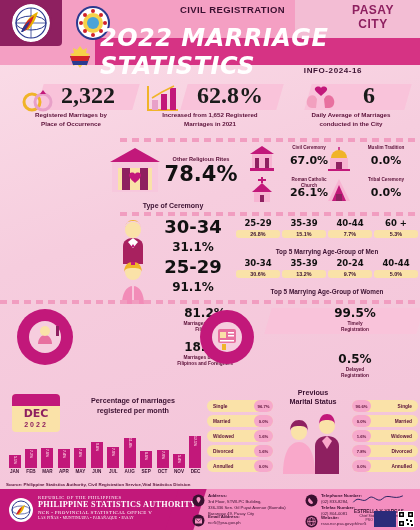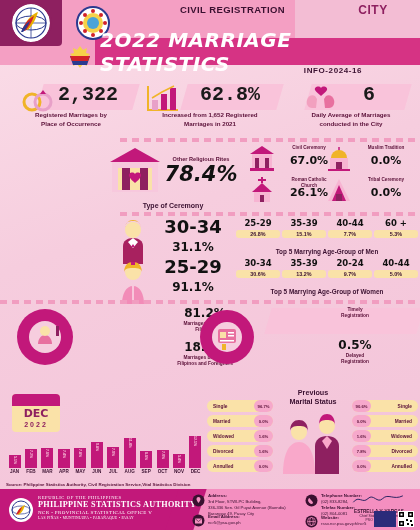--- a/index.html
+++ b/index.html
@@ -26,55 +26,55 @@
   .hdr-deep2 { position: absolute; left: 0; top: 38px; width: 120px; height: 27px;
     background: #f49fc3; transform: skewX(-14deg); transform-origin: top left; }
   .hdr-title { position: absolute; left: 140px; top: 4px; width: 185px;
     text-align: center; font-size: 9.5px; font-weight: bold; color: #3a1030;
     line-height: 1.25; letter-spacing: .4px; }
   .hdr-city { position: absolute; left: 330px; top: 4px; width: 86px;
     text-align: center; font-size: 12px; font-weight: bold; color: #8e2060;
     line-height: 1.15; letter-spacing: .5px; }
   .hdr-main { position: absolute; left: 100px; top: 38px; width: 320px; height: 27px;
     display: flex; align-items: center; justify-content: center;
-    font-size: 20px; font-weight: bold; font-style: italic; color: #fff;
+    font-size: 24px; font-weight: bold; font-style: italic; color: #fff;
     letter-spacing: .5px; font-family: "DejaVu Sans", sans-serif; }
   .hdr-info { position: absolute; left: 250px; top: 66px; width: 166px;
     text-align: center; font-size: 8px; font-weight: bold; color: #3a1030;
     letter-spacing: .6px; }
 
   .logo-psa { position: absolute; left: 4px; top: 2px; width: 54px; height: 42px; }
   .logo-pasay { position: absolute; left: 76px; top: 6px; width: 34px; height: 34px; }
   .logo-bagong { position: absolute; left: 62px; top: 42px; width: 36px; height: 30px; }
 
   
   .statrow { position: absolute; top: 80px; left: 0; width: 420px; height: 55px; }
   .stat { position: absolute; text-align: center; }
   .stat .sband { position: absolute; top: 2px; height: 26px;
     background: #f9c3da; transform: skewX(-16deg); }
-  .stat .snum { position: relative; font-size: 20px; font-weight: bold; color: #1a1a1a;
-    line-height: 26px; font-family: Liberation Mono, monospace; }
+  .stat .snum { position: relative; font-size: 24px; font-weight: bold; color: #1a1a1a;
+    line-height: 26px; font-family: Liberation Serif, serif; }
   .stat .slab { font-size: 6.2px; font-weight: bold; color: #5a1038; line-height: 1.45;
     margin-top: 3px; }
   .s1 { left: 8px; top: 2px; width: 126px; }
   .s2 { left: 140px; top: 2px; width: 140px; }
   .s3 { left: 288px; top: 2px; width: 126px; }
 
   .icon-rings { position: absolute; left: 10px; top: 4px; width: 40px; height: 26px; }
   .icon-chart { position: absolute; left: 4px; top: 2px; width: 36px; height: 30px; }
   .icon-birds { position: absolute; left: 14px; top: 2px; width: 38px; height: 28px; }
 
   
   .dashrow { position: absolute; left: 120px; width: 300px; height: 4px;
     background: repeating-linear-gradient(90deg,#f19dc0 0 7px, transparent 7px 12px); }
   .ceremony { position: absolute; top: 140px; left: 0; width: 420px; height: 70px; }
   .cer-big { position: absolute; left: 155px; top: 16px; width: 92px; text-align: center; }
   .cer-big-lab { font-size: 5.6px; font-weight: bold; color: #5a1038; }
   .cer-big-val { font-size: 21px; font-weight: bold; color: #111;
-    font-family: "DejaVu Sans", sans-serif; line-height: 1; margin-top: 2px; font-style: italic; }
+    font-family: "DejaVu Sans", sans-serif; line-height: 1; margin-top: 2px; }
   .cer-temple { position: absolute; left: 108px; top: 6px; width: 54px; height: 52px; }
   .cer-title { position: absolute; left: 108px; top: 62px; width: 130px;
     text-align: center; font-size: 7px; font-weight: bold; color: #3a1030; }
   .cer-cell { position: absolute; width: 92px; height: 31px; }
   .cer-cell .cc-ico { position: absolute; left: 0; top: 1px; width: 28px; height: 28px; }
   .cer-cell .cc-lab { position: absolute; left: 30px; top: 2px; width: 62px;
     text-align: center; font-size: 4.6px; font-weight: bold; color: #5a1038; line-height: 1.2; }
   .cer-cell .cc-val { position: absolute; left: 30px; top: 11px; width: 62px;
     text-align: center; font-size: 11px; font-weight: bold; color: #111;
     font-family: "DejaVu Sans", sans-serif; }
@@ -227,20 +227,21 @@
     <svg class="logo-bagong" viewBox="0 0 36 30">
       <path d="M18 4l3 4 4-2-1 5 4 1-3 3 3 3-4 1 1 5-4-2-3 4-3-4-4 2 1-5-4-1 3-3-3-3 4-1-1-5 4 2z" fill="#f6d24a"></path>
       <path d="M8 14h20l-3 9H11z" fill="#2b3a8f"></path>
       <path d="M8 14h20l-2 5H10z" fill="#d2232a"></path>
     </svg>
 
     <div class="hdr-title">
       <div>CIVIL REGISTRATION</div>
     </div>
     <div class="hdr-city">
+      <div>PASAY</div>
       <div>CITY</div>
     </div>
     <div class="hdr-main">2O22 MARRIAGE STATISTICS</div>
     <div class="hdr-info">INFO-2024-16</div>
   </div>
 
   <div class="statrow">
     <div class="stat s1">
       <div class="sband" style="left:32px;width:96px;"></div>
       <svg class="icon-rings" viewBox="0 0 40 26">
@@ -430,32 +431,34 @@
       <circle cx="31" cy="31" r="15" fill="#f6cdde"></circle>
       <rect x="22" y="23" width="18" height="14" rx="2" fill="#e8709f"></rect>
       <rect x="24" y="26" width="6" height="6" fill="#fae2a8"></rect>
       <rect x="32" y="26" width="6" height="1.5" fill="#fff"></rect>
       <rect x="32" y="29" width="6" height="1.5" fill="#fff"></rect>
       <rect x="24" y="34" width="14" height="1.5" fill="#fff"></rect>
       <rect x="26" y="38" width="4" height="6" fill="#f0b429"></rect>
     </svg>
 
     <div class="reg-txt">
+      <div class="nat-v">99.5%</div>
       <div class="nat-l">Timely<br>Registration</div>
       <div class="nat-v" style="margin-top:18px;">0.5%</div>
       <div class="nat-l">Delayed<br>Registration</div>
     </div>
   </div>
 
   <div class="months">
     <div class="cal">
       <div class="cal-top"></div>
       <div class="cal-m">DEC</div>
       <div class="cal-y">2022</div>
     </div>
+    <div class="mon-title">Percentage of marriages<br>registered per month</div>
     <div class="bars" id="bars">
         <div class="bar-wrap">
           <div class="bar" style="height: 13.3385px; background: rgb(194, 24, 122);">
             <span>5.1%</span>
           </div>
         </div>
         <div class="bar-wrap">
           <div class="bar" style="height: 18.8308px; background: rgb(194, 24, 122);">
             <span>7.2%</span>
           </div>

